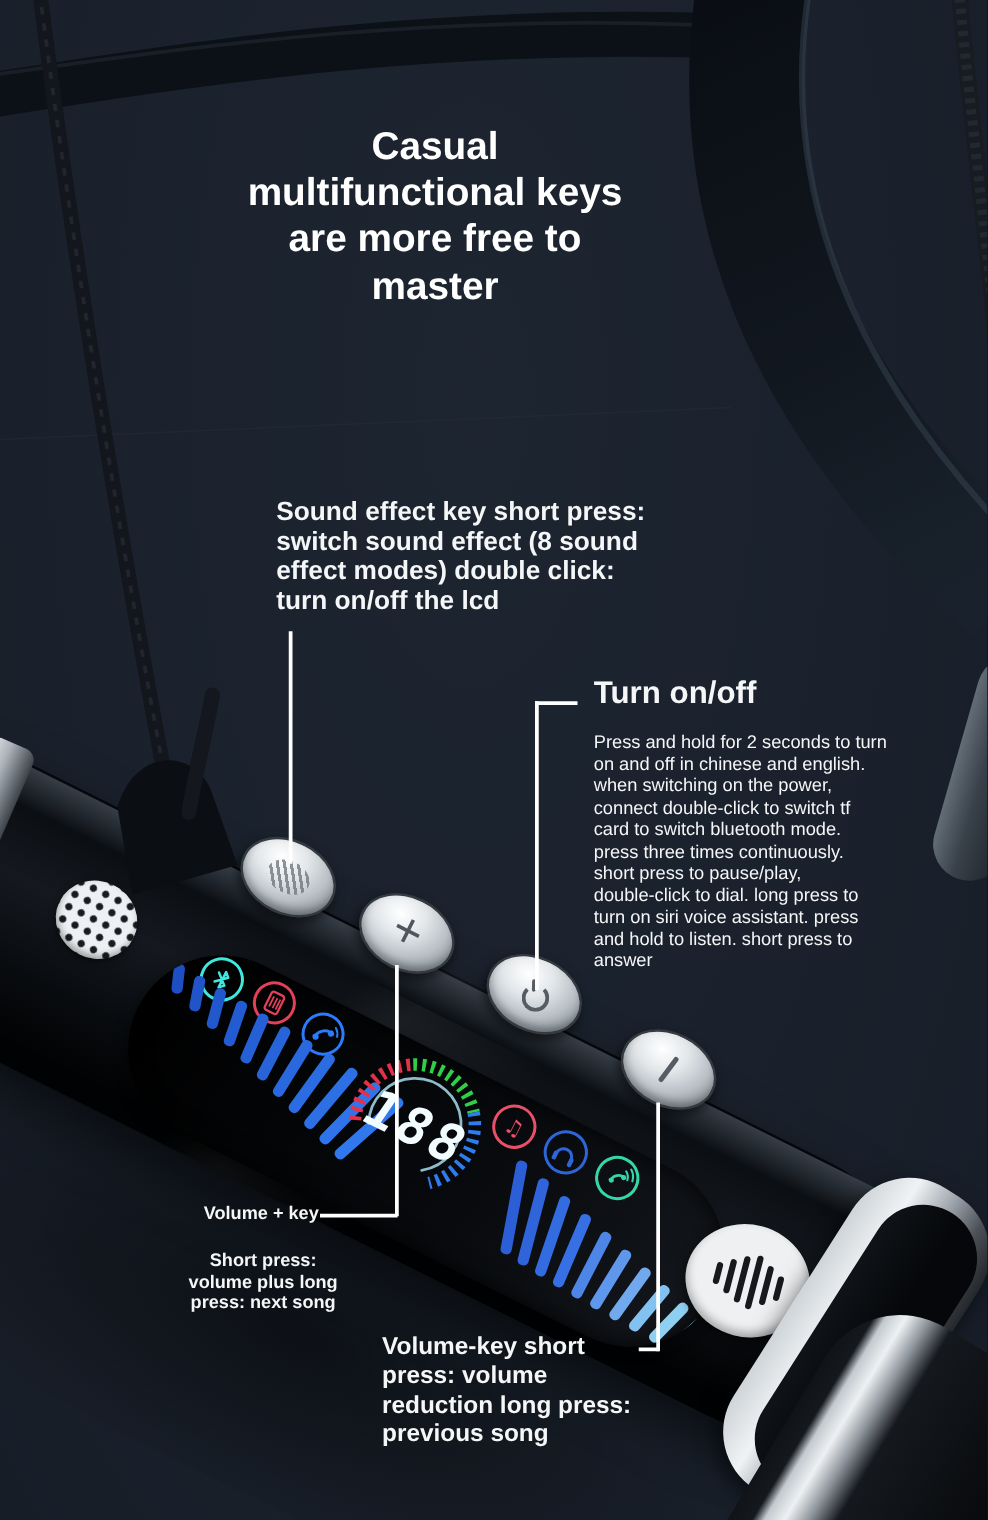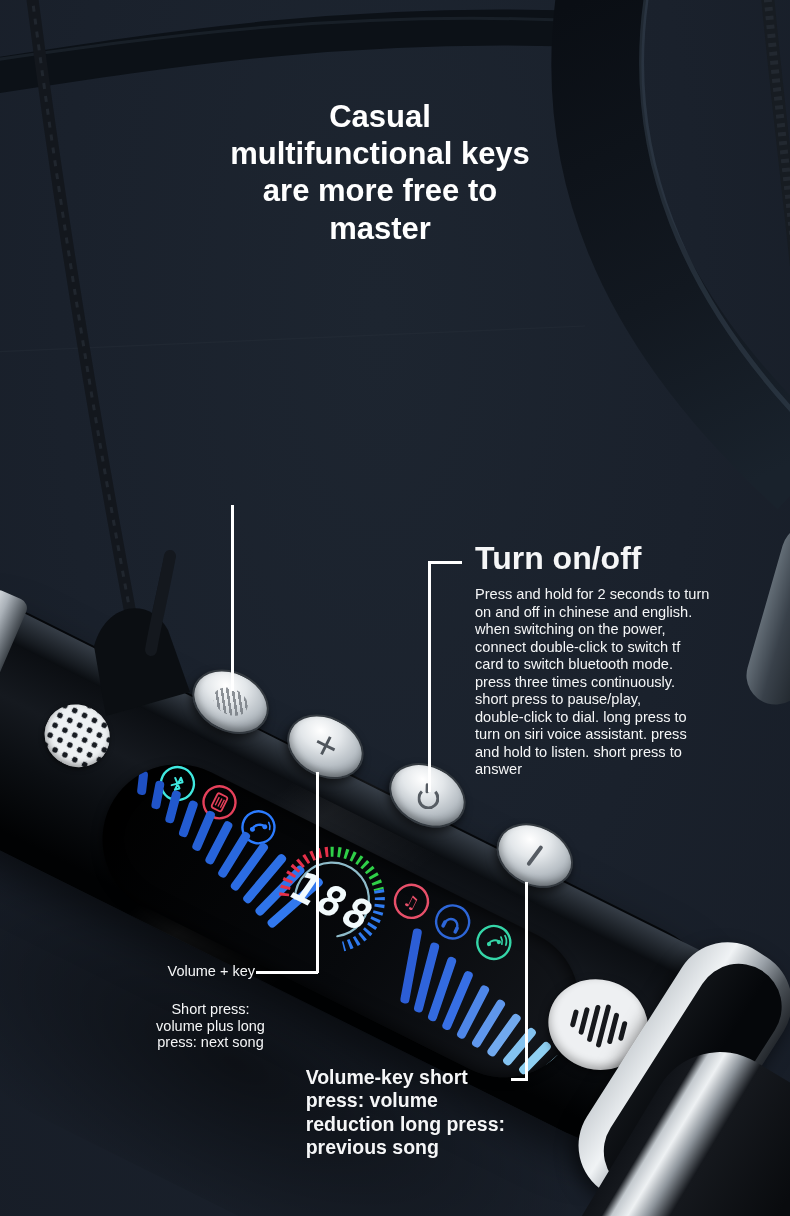--- a/index.html
+++ b/index.html
@@ -4,27 +4,27 @@
 <style>
   html,body{margin:0;padding:0;background:#10151d;}
   .stage{
     position:relative;width:790px;height:1216px;overflow:hidden;
     background:radial-gradient(ellipse at 48% 26%, #1d2530 0%, #1a212c 55%, #171d27 100%);
     font-family:"Liberation Sans", sans-serif;color:#f5f6f7;
   }
   .abs{position:absolute;}
   .pre{white-space:pre-line;}
   
-  .title{left:0;top:98px;width:696px;text-align:center;font-size:31px;font-weight:700;line-height:1.2;color:#ffffff;margin-left:32px;}
+  .title{left:0;top:98px;width:696px;text-align:center;font-size:31px;font-weight:700;line-height:1.2;color:#ffffff;}
   .subtitle{left:0;top:287px;width:790px;text-align:center;font-size:16px;font-weight:700;color:#f2f3f4;}
   .sound-note{left:221px;top:398px;font-size:21px;font-weight:700;line-height:1.12;}
-  .turn-head{left:475px;top:540px;font-size:32px;font-weight:700;}
+  .turn-head{left:475px;top:540px;font-size:25px;font-weight:700;}
   .turn-body{left:475px;top:586px;font-size:14.6px;font-weight:400;line-height:1.2;}
-  .volplus-label{right:535px;top:963px;font-size:14.5px;font-weight:400;text-align:right;}
-  .volplus-detail{left:128px;top:1001px;width:165px;text-align:center;font-size:14.5px;font-weight:400;line-height:1.15;}
+  .volplus-label{right:535px;top:963px;font-size:14.5px;font-weight:700;text-align:right;}
+  .volplus-detail{left:128px;top:1001px;width:165px;text-align:center;font-size:14.5px;font-weight:700;line-height:1.15;}
   .volminus-note{right:285px;top:1066px;font-size:19.5px;font-weight:700;line-height:1.2;}
   
   .cline{background:#ffffff;position:absolute;}
   
   .device-wrap{position:absolute;left:-80px;top:520px;width:1060px;height:330px;
     transform:rotate(26.5deg);transform-origin:0 0;}
   .device-body{position:absolute;left:28px;top:35px;width:935px;height:225px;border-radius:112px;
     background:linear-gradient(180deg,#05070a 0%, #15191f 38%, #0b0e12 62%, #010203 92%);
     box-shadow:0 18px 40px rgba(0,0,0,.55);}
   .device-body::after{content:"";position:absolute;inset:0;border-radius:112px;
@@ -233,20 +233,24 @@
   <div class="cline" style="left:428px;top:561px;width:2.5px;height:231px;"></div>
   <div class="cline" style="left:316px;top:772px;width:2.5px;height:201px;"></div>
   <div class="cline" style="left:256px;top:971px;width:62px;height:2.5px;"></div>
   <div class="cline" style="left:525px;top:882px;width:2.5px;height:199px;"></div>
   <div class="cline" style="left:511px;top:1078px;width:16px;height:2.5px;"></div>
 
   <div class="abs title pre">Casual
 multifunctional keys
 are more free to
 master</div>
+  <div class="abs sound-note pre">Sound effect key short press:
+switch sound effect (8 sound
+effect modes) double click:
+turn on/off the lcd</div>
   <div class="abs turn-head">Turn on/off</div>
   <div class="abs turn-body pre">Press and hold for 2 seconds to turn
 on and off in chinese and english.
 when switching on the power,
 connect double-click to switch tf
 card to switch bluetooth mode.
 press three times continuously.
 short press to pause/play,
 double-click to dial. long press to
 turn on siri voice assistant. press

